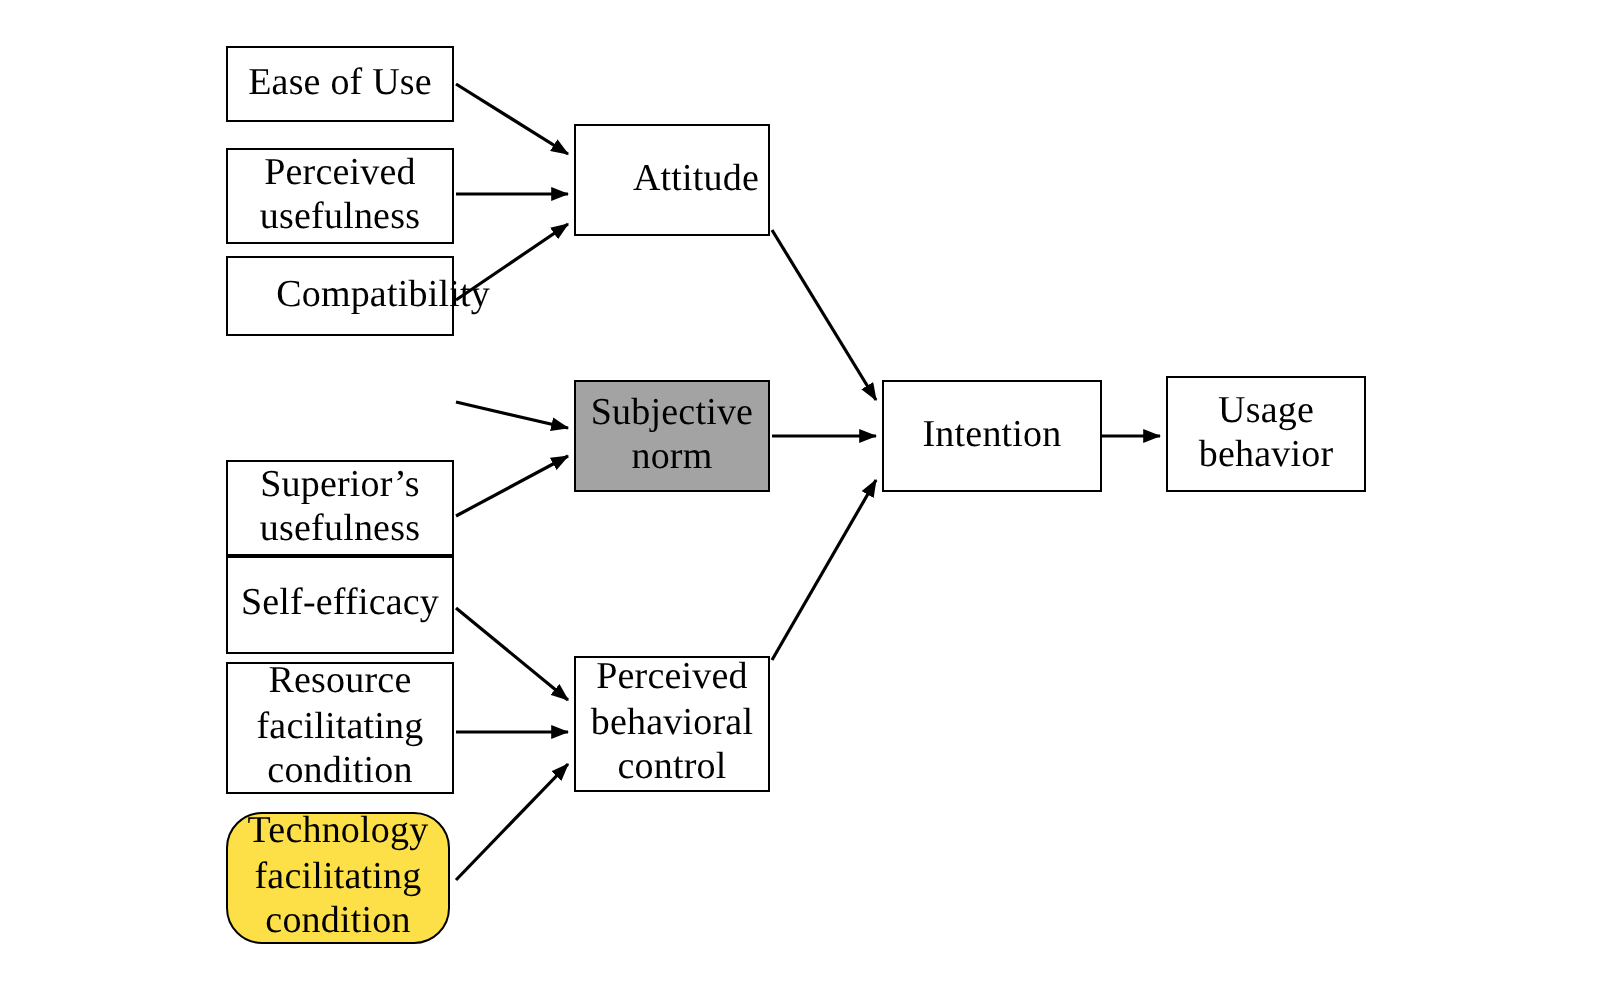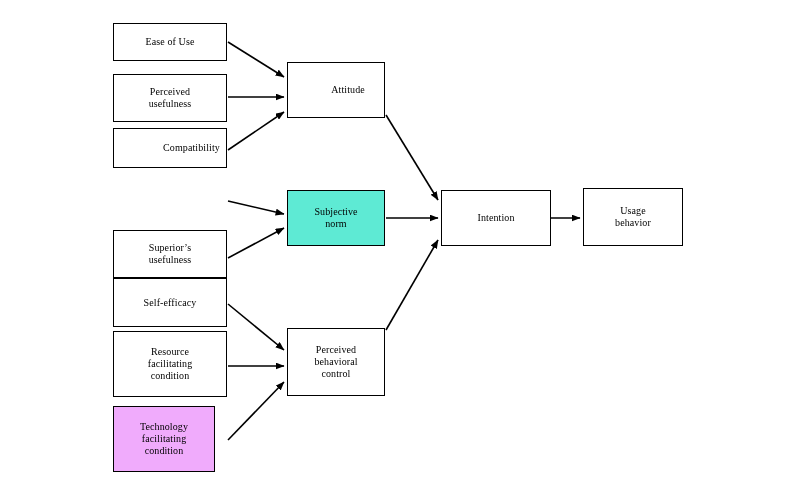--- a/index.html
+++ b/index.html
@@ -27,21 +27,21 @@
   .node {
     position: absolute;
     box-sizing: border-box;
     border: 1.6px solid #000000;
     background: #ffffff;
     display: flex;
     align-items: center;
     justify-content: center;
     text-align: center;
     color: #000000;
-    font-size: 10px;
+    font-size: 19px;
     line-height: 1.18;
     letter-spacing: 0.1px;
     z-index: 2;
   }
   .node .label {
     display: block;
     padding: 0 3px;
     white-space: pre-line;
   }
 </style>
@@ -83,29 +83,29 @@
 usefulness</span>
     </div>
     <div class="node" style="left: 113px; top: 278px; width: 114px; height: 49px; border-color: rgb(0, 0, 0); background: rgb(255, 255, 255);">
       <span class="label">Self-efficacy</span>
     </div>
     <div class="node" style="left: 113px; top: 331px; width: 114px; height: 66px; border-color: rgb(0, 0, 0); background: rgb(255, 255, 255);">
       <span class="label">Resource
 facilitating
 condition</span>
     </div>
-    <div class="node" style="left: 113px; top: 406px; width: 102px; height: 66px; border-color: rgb(0, 0, 0); background: #f0abfc;">
+    <div class="node" style="left: 113px; top: 406px; width: 112px; height: 66px; border-color: rgb(0, 0, 0); background: #fde047; border-radius: 18px;">
       <span class="label">Technology
 facilitating
 condition</span>
     </div>
     <div class="node" style="left: 287px; top: 62px; width: 98px; height: 56px; border-color: rgb(0, 0, 0); background: rgb(255, 255, 255); padding-left: 24px;">
       <span class="label">Attitude</span>
     </div>
-    <div class="node" style="left: 287px; top: 190px; width: 98px; height: 56px; border-color: rgb(0, 0, 0); background: #5eead4; font-family: Liberation Serif, serif;">
+    <div class="node" style="left: 287px; top: 190px; width: 98px; height: 56px; border-color: rgb(0, 0, 0); background: #a3a3a3; font-family: Liberation Serif, serif;">
       <span class="label">Subjective
 norm</span>
     </div>
     <div class="node" style="left: 287px; top: 328px; width: 98px; height: 68px; border-color: rgb(0, 0, 0); background: rgb(255, 255, 255);">
       <span class="label">Perceived
 behavioral
 control</span>
     </div>
     <div class="node" style="left: 441px; top: 190px; width: 110px; height: 56px; border-color: rgb(0, 0, 0); background: rgb(255, 255, 255); justify-content: center;">
       <span class="label">Intention</span>

